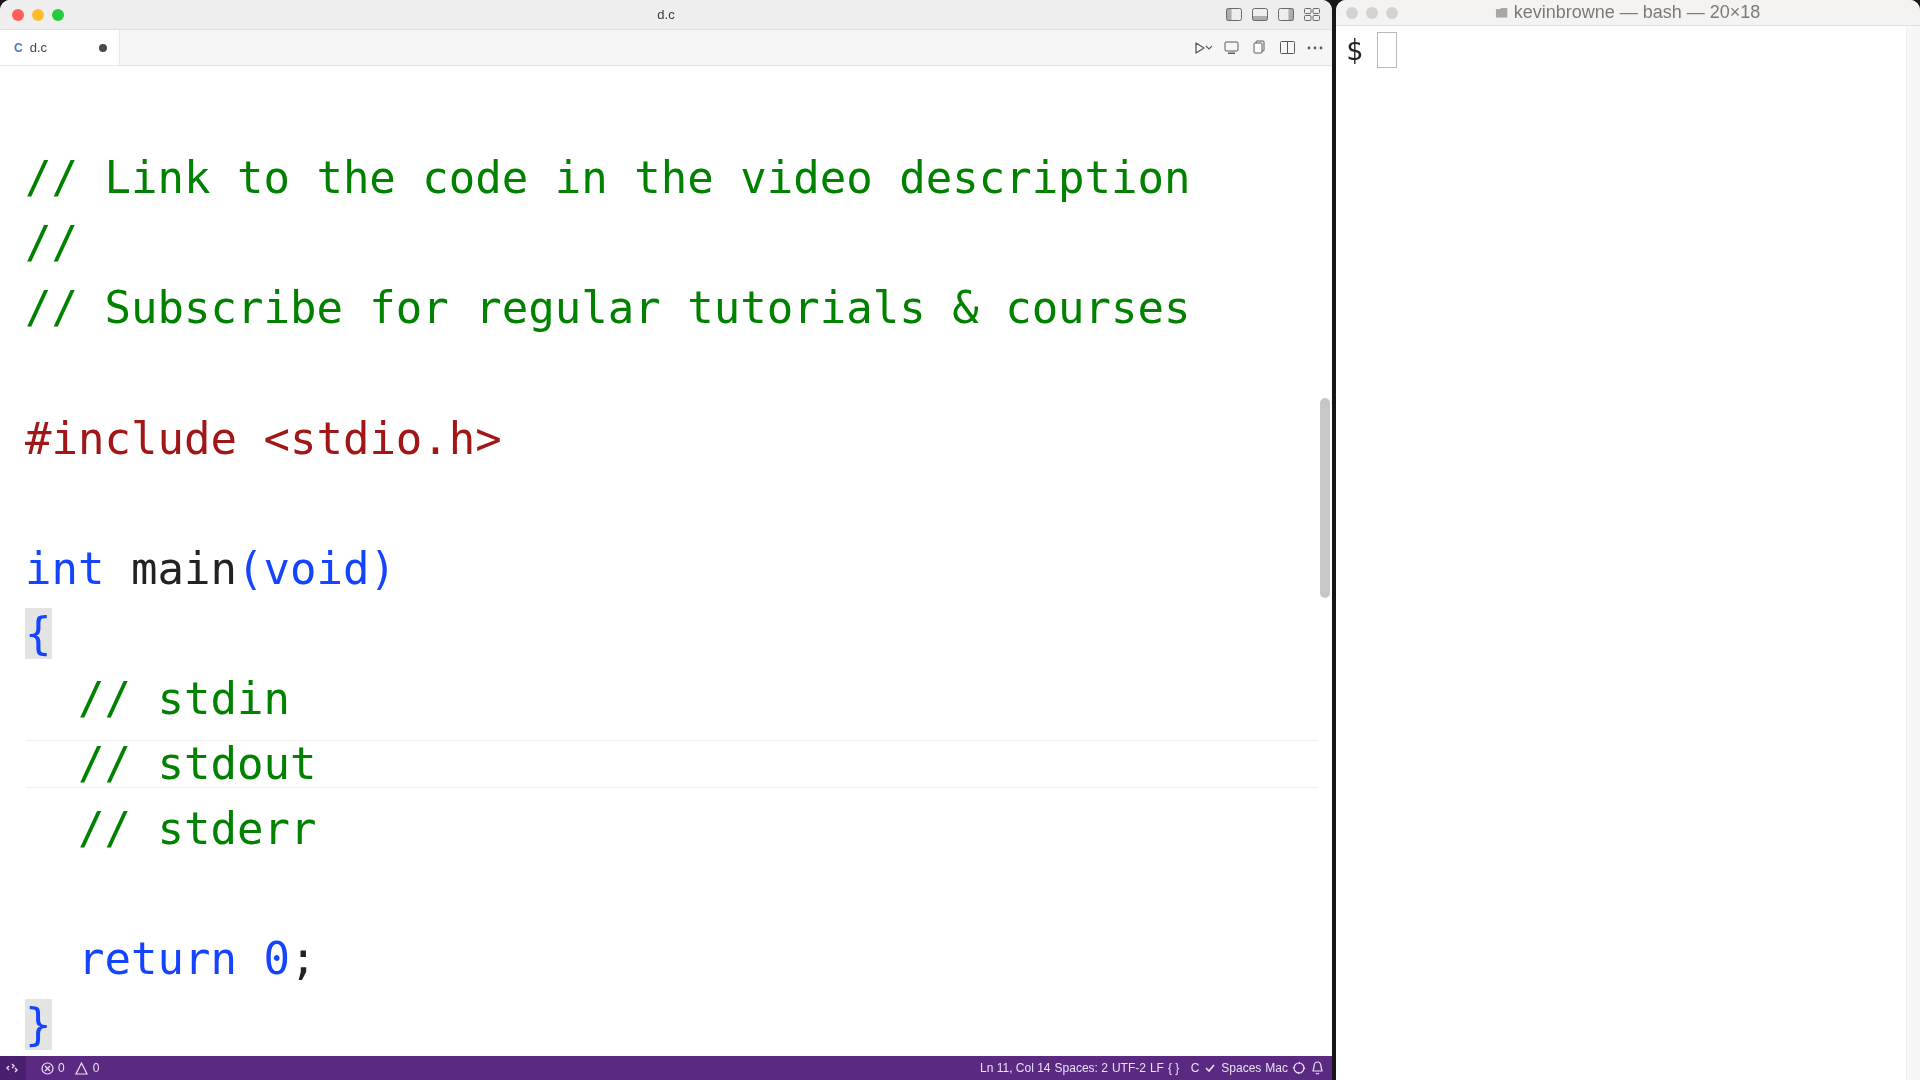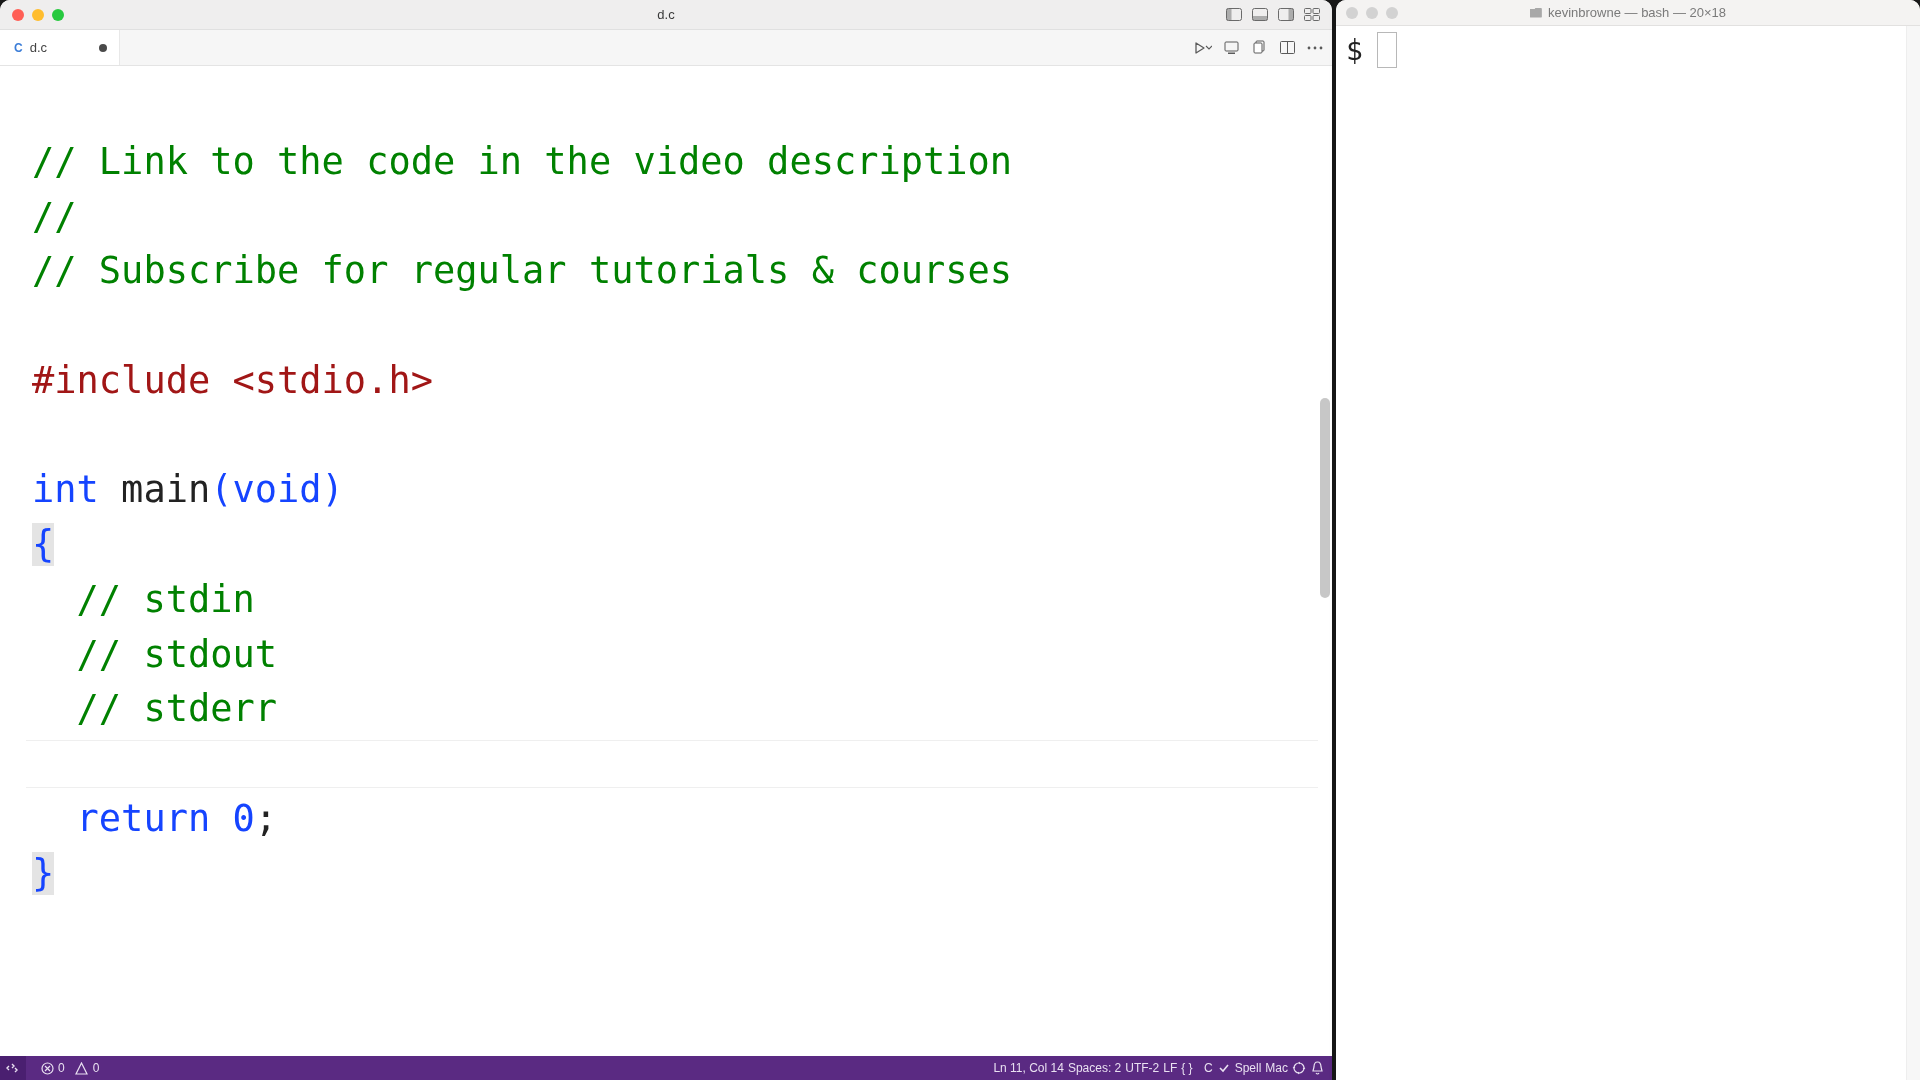--- a/index.html
+++ b/index.html
@@ -118,23 +118,23 @@
 
   .editor-body {
     flex: 1;
     display: flex;
     overflow: hidden;
     position: relative;
   }
   .code-area {
     flex: 1;
     font-family: "SF Mono", Menlo, Consolas, monospace;
-    font-size: 37px;
+    font-size: 44px;
     line-height: 1.48;
-    padding: 14px 0 0 32px;
+    padding: 14px 0 0 25px;
     white-space: pre;
     overflow: hidden;
     position: relative;
   }
   .scrollbar-v {
     width: 14px;
     background: transparent;
     position: relative;
   }
   .scroll-thumb {
@@ -214,21 +214,21 @@
     align-items: center;
     position: relative;
   }
   .term-title {
     position: absolute;
     left: 50%;
     transform: translateX(-50%);
     display: flex;
     align-items: center;
     gap: 6px;
-    font-size: 13px;
+    font-size: 18px;
     color: #7a7a7a;
   }
   .folder-ico {
     width: 12px; height: 10px;
     background: #a8a8a8;
     clip-path: polygon(0 15%, 40% 15%, 48% 0, 100% 0, 100% 100%, 0 100%);
     border-radius: 1px;
   }
   .term-body {
     flex: 1;
@@ -394,21 +394,21 @@
         <span class="sb-item">
           <span>{ }</span>&nbsp;
           <span>C</span>
         </span>
         <span class="sb-item">
           <span class="sb-ico">
             <svg width="12" height="12" viewBox="0 0 12 12">
                 <path d="M2 6 L5 9 L10 3" fill="none" stroke="#e9e0f1" stroke-width="1.6"></path>
               </svg>
           </span>
-          <span>Spell</span>
+          <span>Spaces</span>
         </span>
         <span class="sb-item">Mac</span>
         <span class="sb-ico">
           <svg width="14" height="14" viewBox="0 0 14 14">
               <circle cx="7" cy="7" r="5" fill="none" stroke="#e9e0f1" stroke-width="1.2"></circle>
               <path d="M7 1 L8 3 M13 7 L11 8 M7 13 L6 11 M1 7 L3 6" stroke="#e9e0f1" stroke-width="1.2"></path>
             </svg>
         </span>
         <span class="sb-ico">
           <svg width="13" height="14" viewBox="0 0 13 14">

